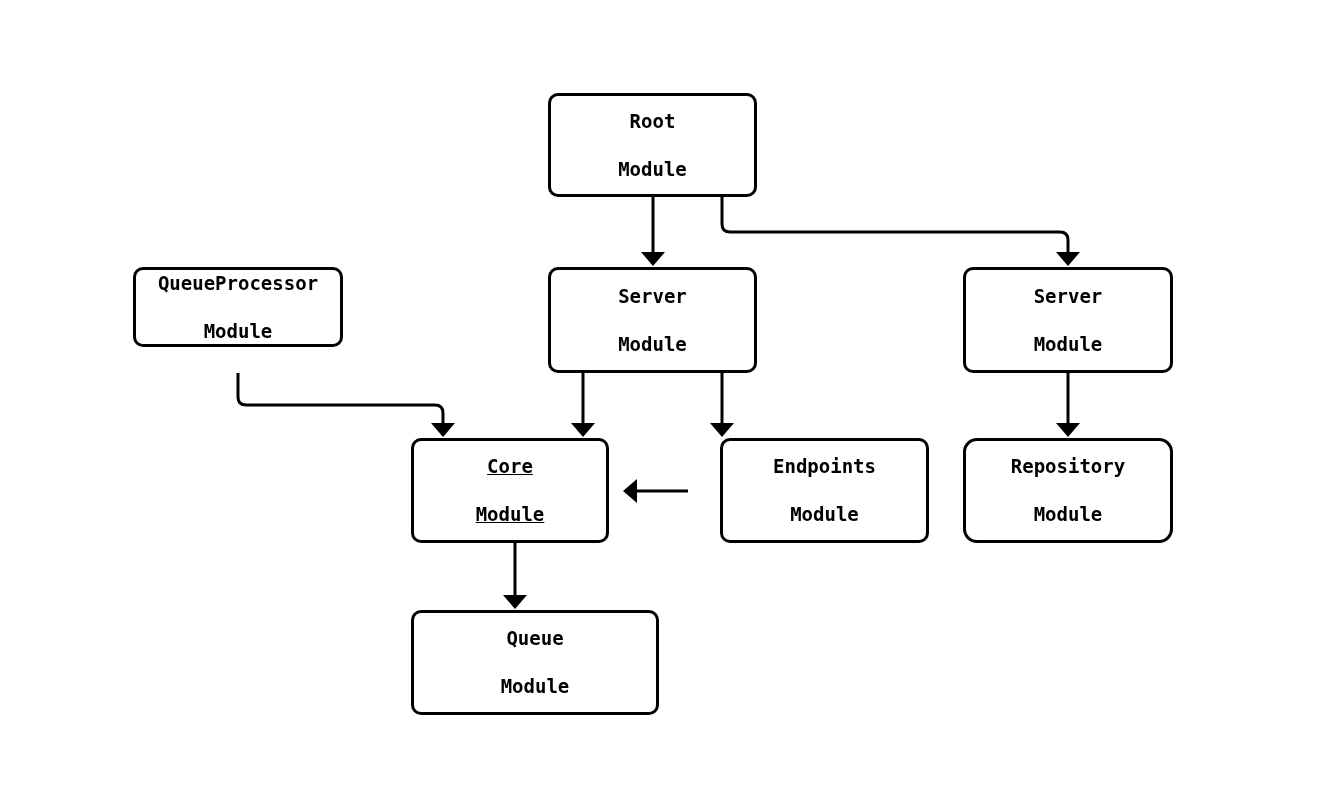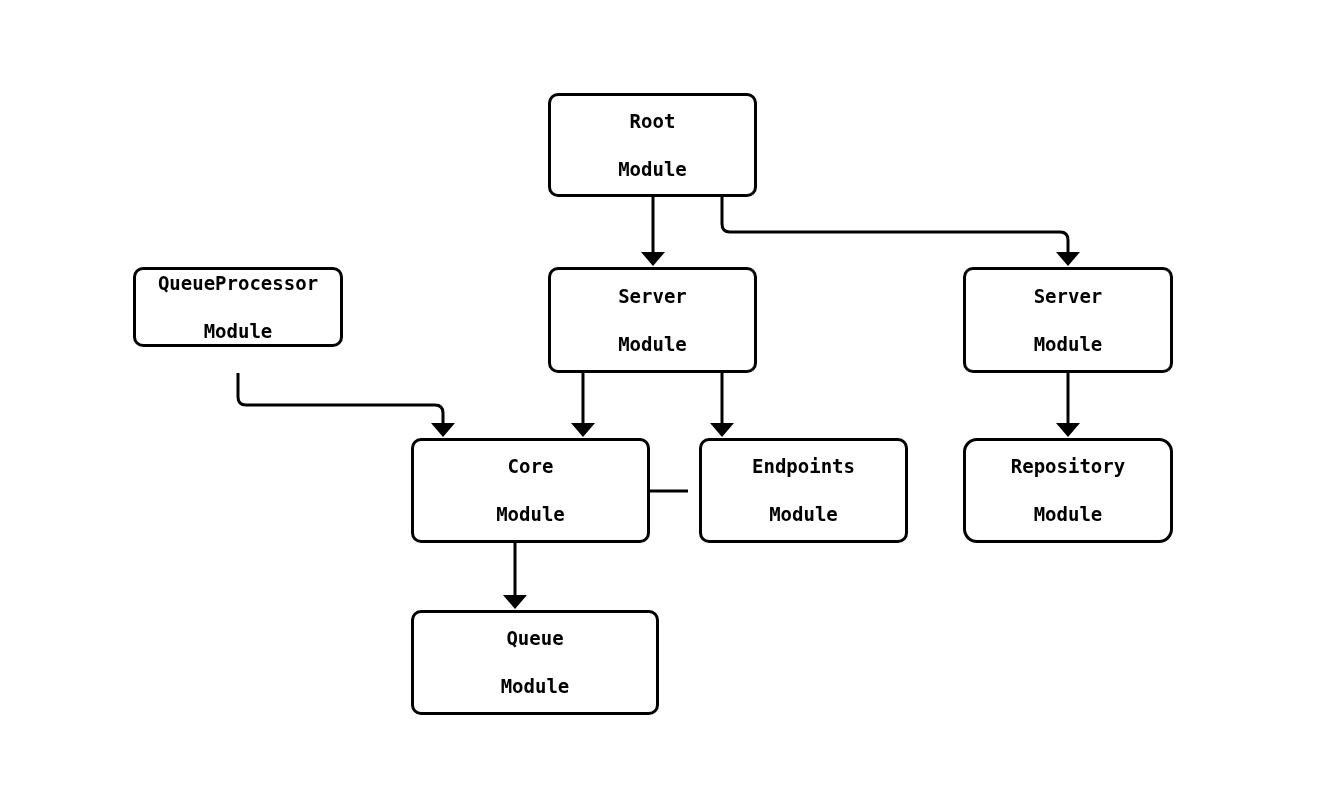--- a/index.html
+++ b/index.html
@@ -43,22 +43,22 @@
     font-weight: bold;
     font-size: 19px;
     line-height: 23px;
     gap: 25px;
   }
   
   #node-root          { left: 548px;  top: 93px;  width: 209px; height: 104px; }
   #node-queueprocessor{ left: 133px;  top: 267px; width: 210px; height: 80px; }
   #node-server        { left: 548px;  top: 267px; width: 209px; height: 106px; }
   #node-global        { left: 963px;  top: 267px; width: 210px; height: 106px; }
-  #node-core          { left: 411px;  top: 438px; width: 239px; height: 105px; }
-  #node-endpoints     { left: 699px;  top: 438px; width: 209px; height: 105px; }
+  #node-core          { left: 411px;  top: 438px; width: 198px; height: 105px; text-decoration: underline; }
+  #node-endpoints     { left: 720px;  top: 438px; width: 209px; height: 105px; }
   #node-repository    { left: 963px;  top: 438px; width: 210px; height: 105px; border-radius: 14px; }
   #node-queue         { left: 411px;  top: 610px; width: 248px; height: 105px; }
 </style>
 </head>
 <body>
 
 <div class="canvas">
 
   <svg class="edges" viewBox="0 0 1337 809" xmlns="http://www.w3.org/2000/svg" aria-hidden="true">
     <defs>

